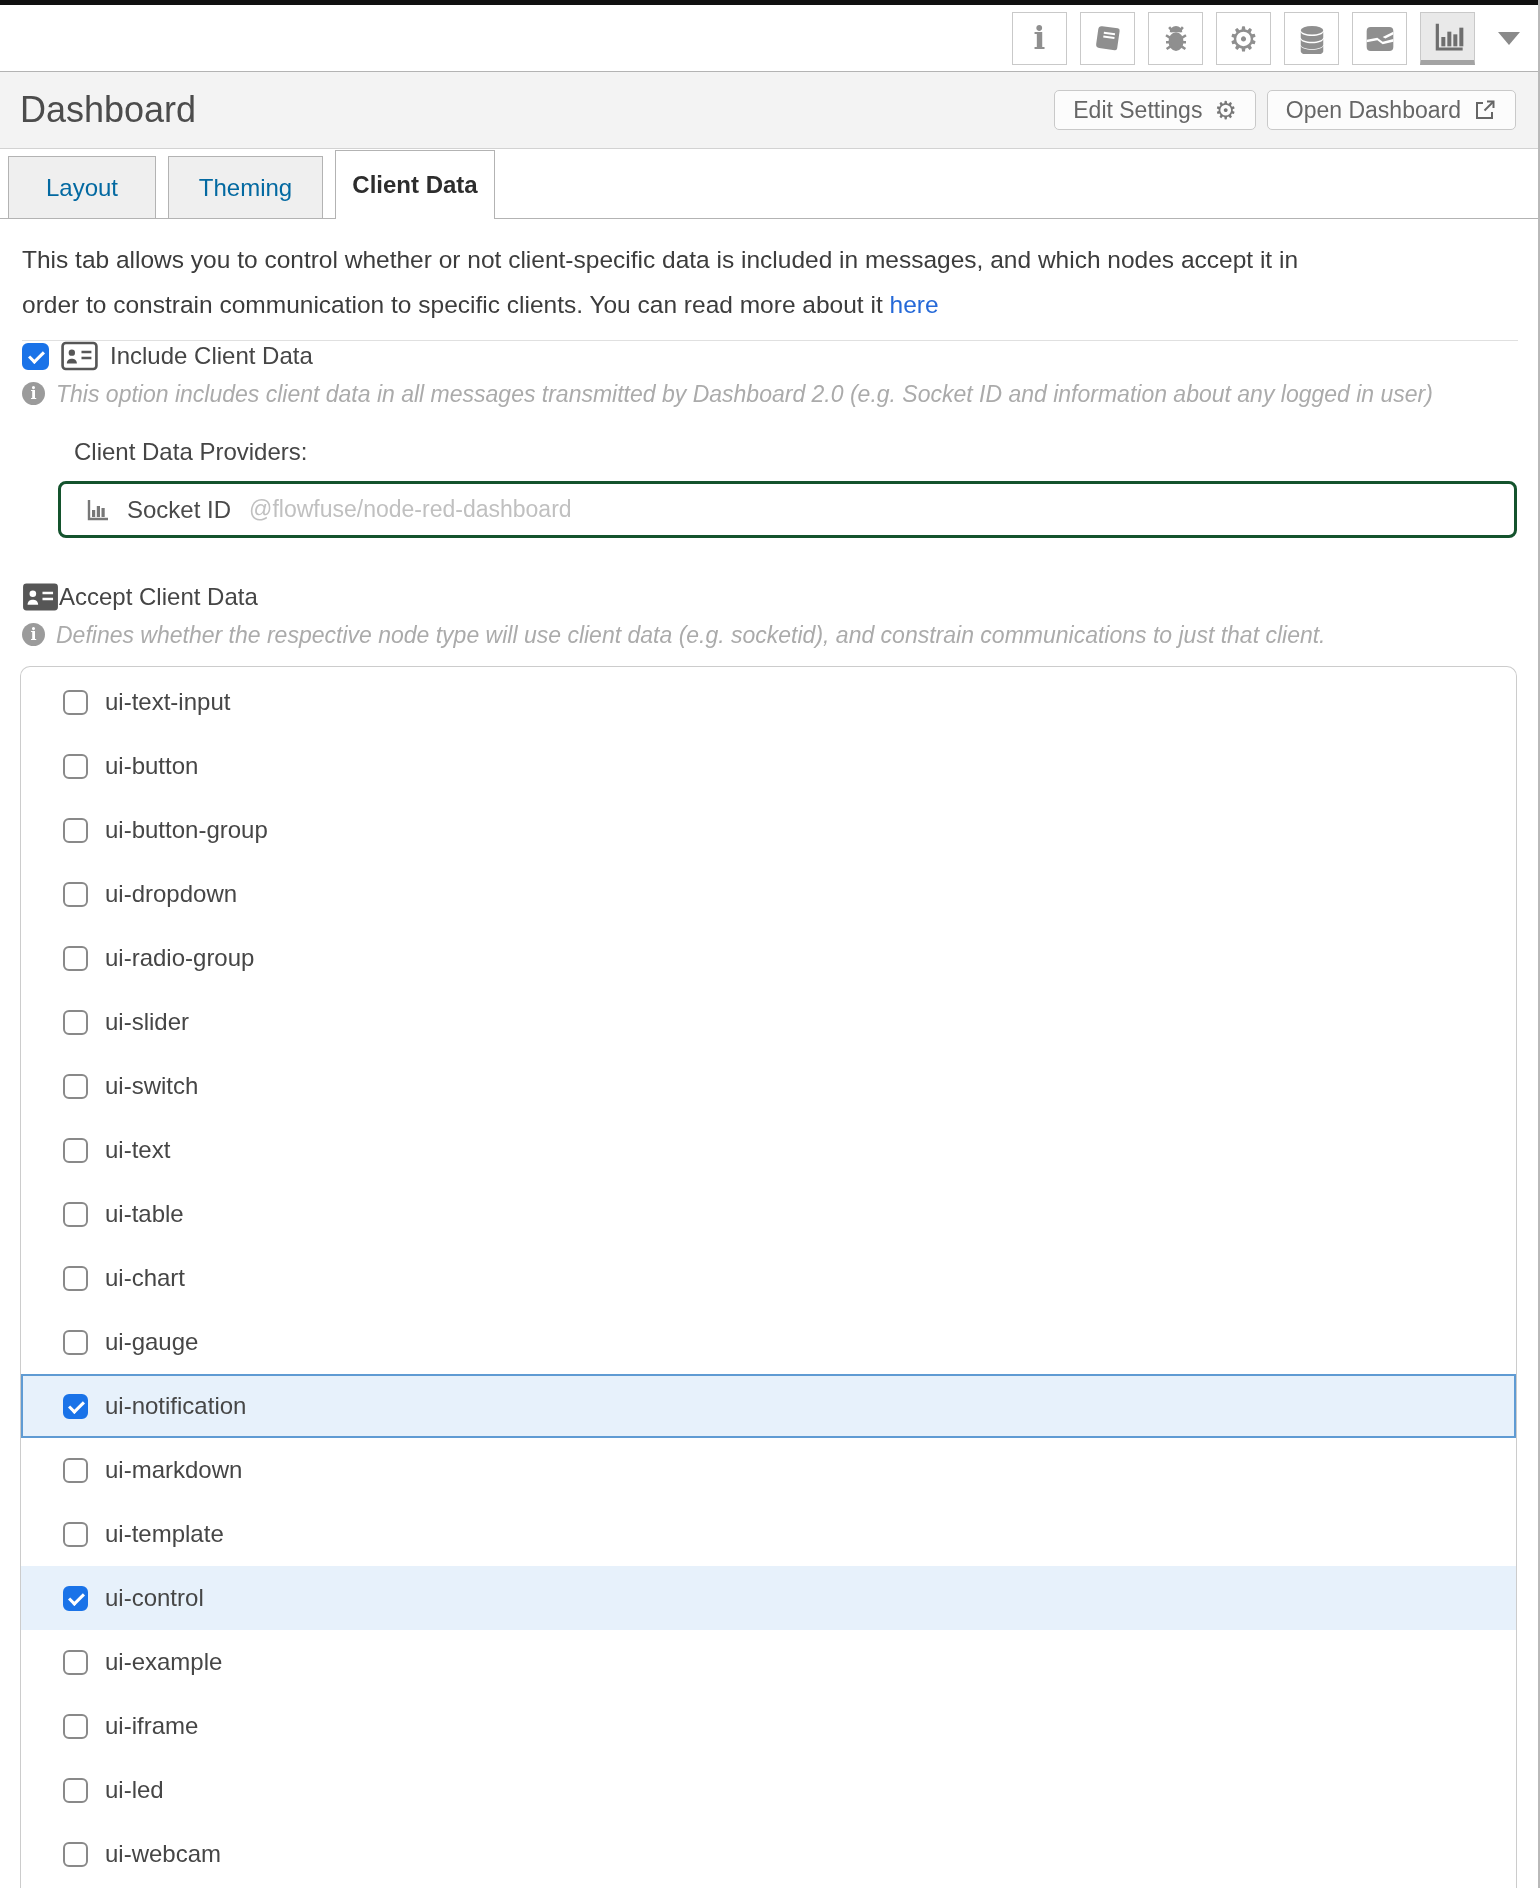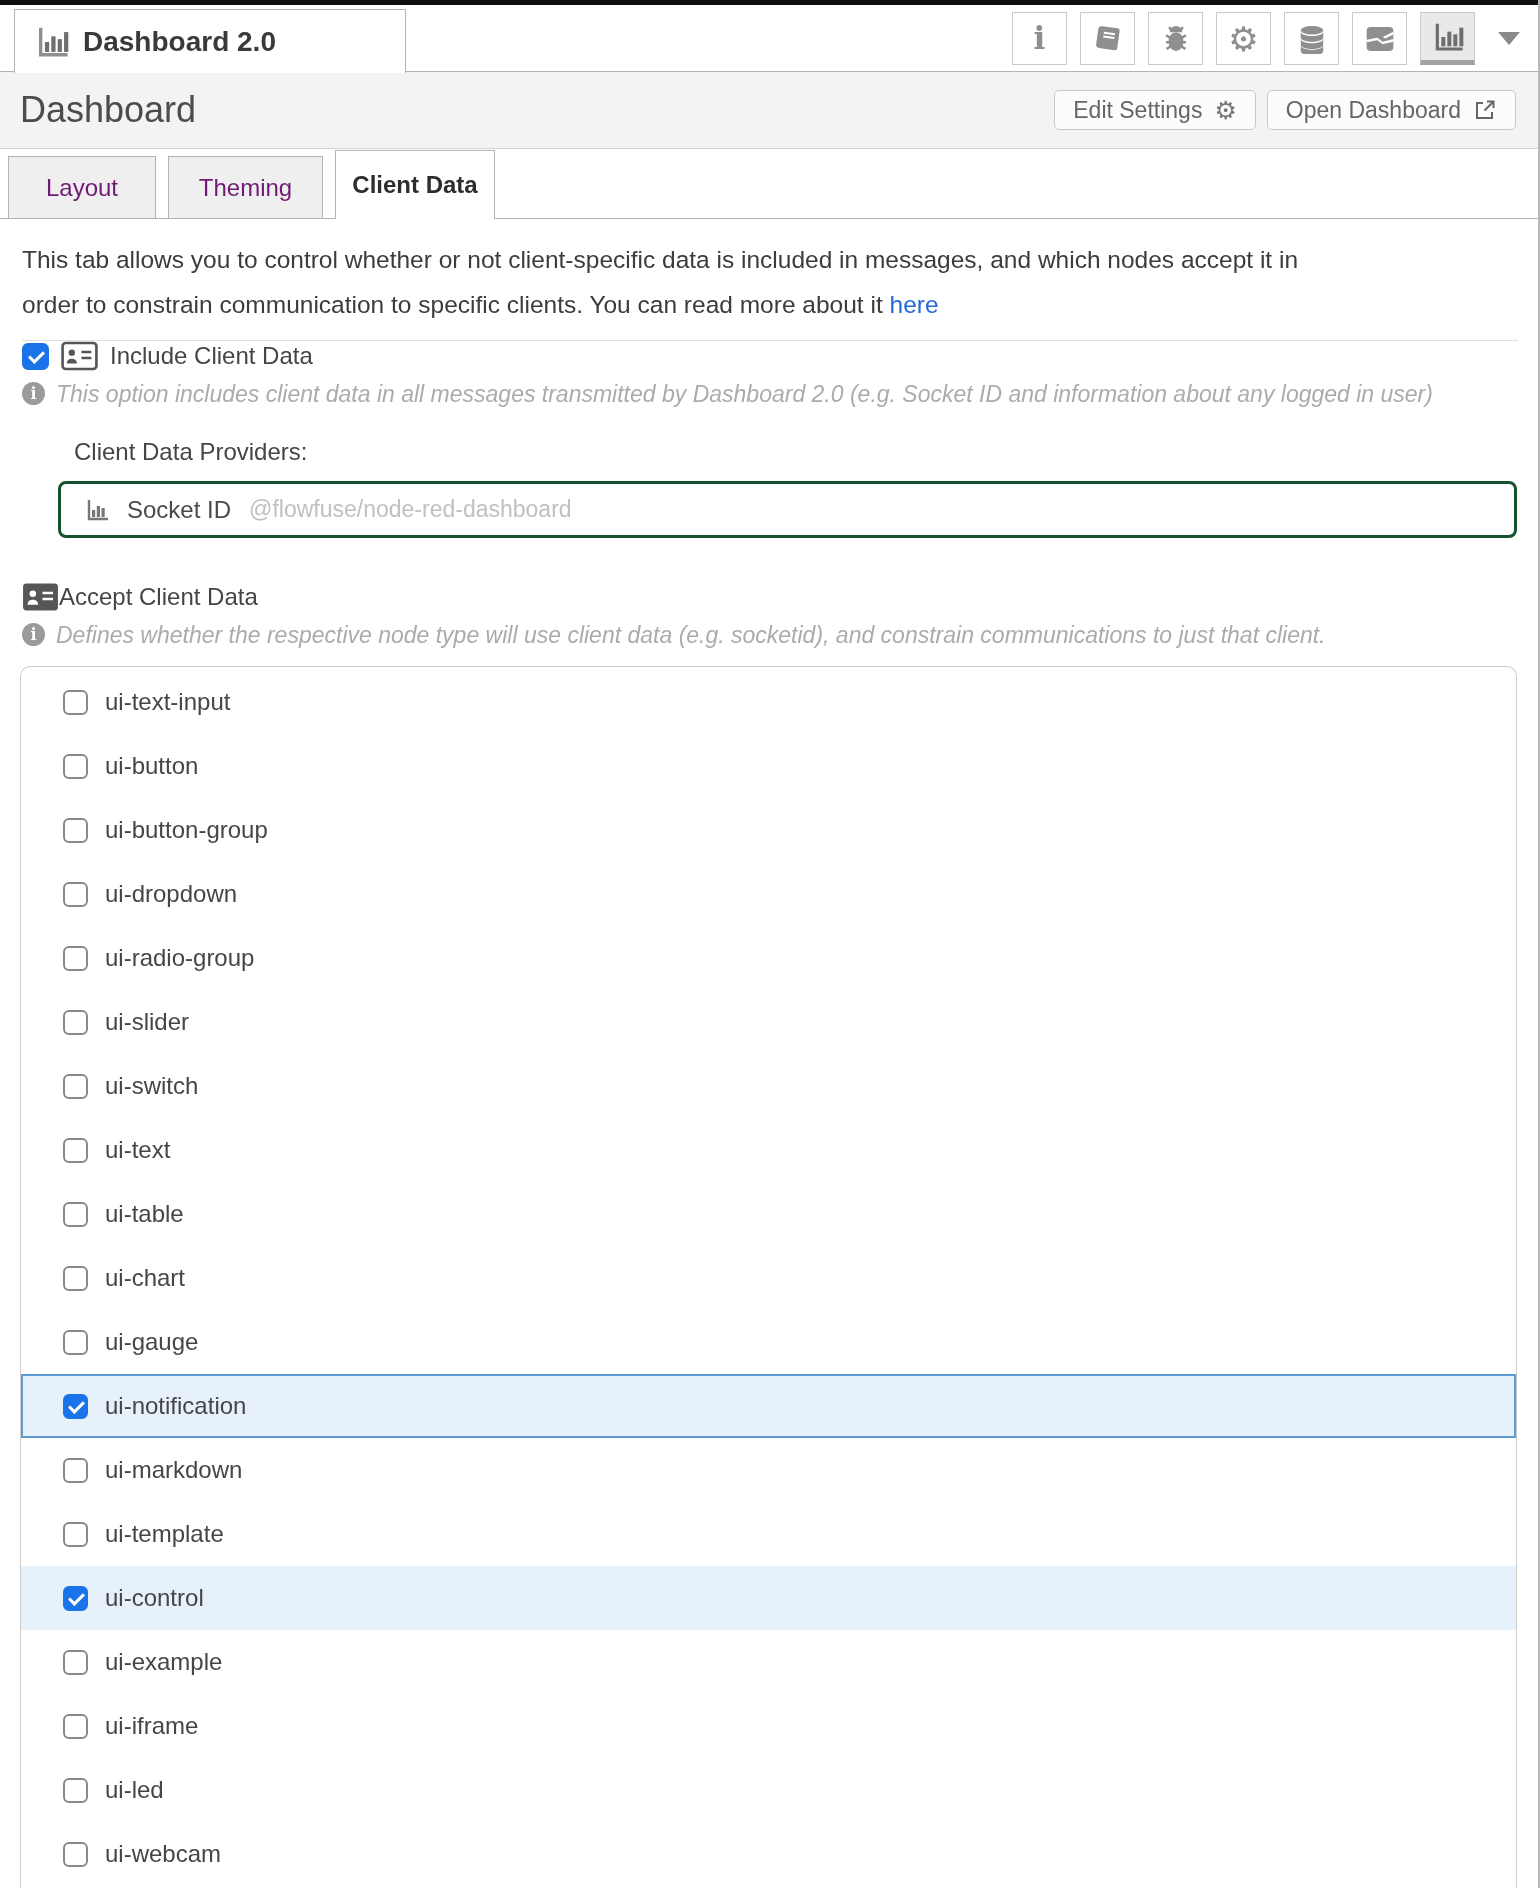--- a/index.html
+++ b/index.html
@@ -42,21 +42,21 @@
   }
   .hbtn .gear-glyph{font-size:25px;color:#777;}
 
   
   .panel-tabs{
     height:70px;border-bottom:1px solid #b3b3b3;box-sizing:border-box;background:#fff;
     display:flex;align-items:flex-end;padding-left:8px;
   }
   .ptab{
     height:62px;box-sizing:border-box;border:1px solid #b3b3b3;border-bottom:none;background:#efefef;
-    color:#701a75;font-size:24px;display:flex;align-items:center;justify-content:center;margin-right:12px;
+    color:#0369a1;font-size:24px;display:flex;align-items:center;justify-content:center;margin-right:12px;
   }
   .ptab.t0{width:148px;}.ptab.t1{width:155px;}.ptab.t2{width:160px;}
   .ptab.active{background:#fff;font-weight:bold;color:#2d2d2d;height:69px;margin-bottom:-1px;z-index:1;}
 
   
   .content{padding:0 22px;}
   .intro{margin:18px 0 0;font-size:24.5px;line-height:45px;color:#3c3c3c;}
   .intro a{color:#2569d8;text-decoration:none;}
   .divider{height:1px;background:#e0e0e0;margin:13px 0 0;}
 
@@ -100,32 +100,20 @@
   svg{display:block;}
 </style>
 </head>
 <body>
 
 <div class="right-edge"></div>
 
 <div class="black-strip"></div>
 
 <div class="topbar">
-  <div class="editor-tab">
-    <span>
-      <svg width="34" height="34" viewBox="0 0 24 24">
-        <path d="M4 2v19h19" stroke="#8f8f8f" stroke-width="2.4" fill="none"></path>
-        <rect x="7" y="12" width="3" height="7" fill="#6f6f6f"></rect>
-        <rect x="11.5" y="8" width="3" height="11" fill="#6f6f6f"></rect>
-        <rect x="16" y="10" width="3" height="9" fill="#6f6f6f"></rect>
-        <rect x="20.5" y="5" width="3" height="14" fill="#6f6f6f"></rect>
-      </svg>
-    </span>
-    <span class="title">Dashboard 2.0</span>
-  </div>
 
   <div class="icon-row">
     <button class="icon-btn">
         <span class="glyph-i">i</span>
       </button>
     <button class="icon-btn">
       <svg width="30" height="30" viewBox="0 0 24 24">
         <path d="M6 2.5h12.5a1.8 1.8 0 0 1 1.8 1.8v14a1.8 1.8 0 0 1-1.8 1.8H6a2.8 2.8 0 0 1-2.8-2.8V5.3A2.8 2.8 0 0 1 6 2.5z" fill="#8f8f8f" transform="rotate(8 12 12)"></path>
         <path d="M8 7.5h9M8 10.5h9" stroke="#fff" stroke-width="1.6" transform="rotate(8 12 12)"></path>
       </svg>

